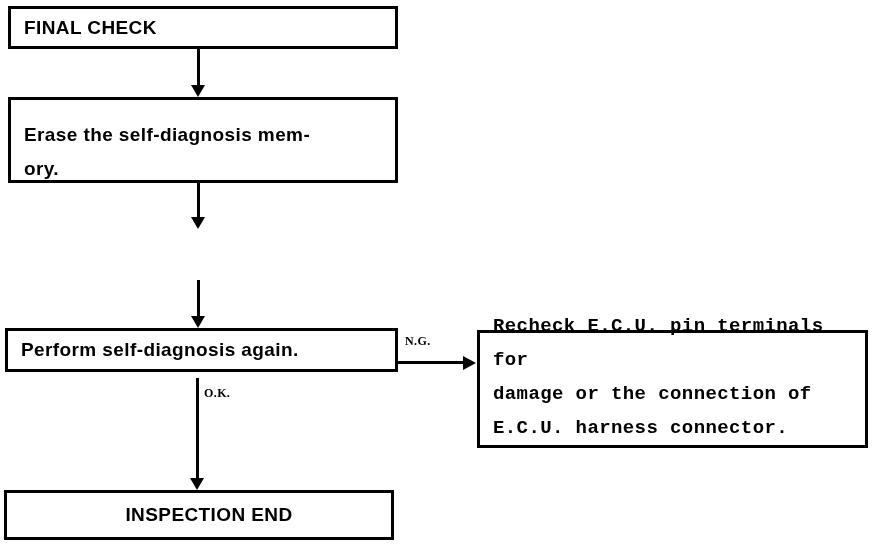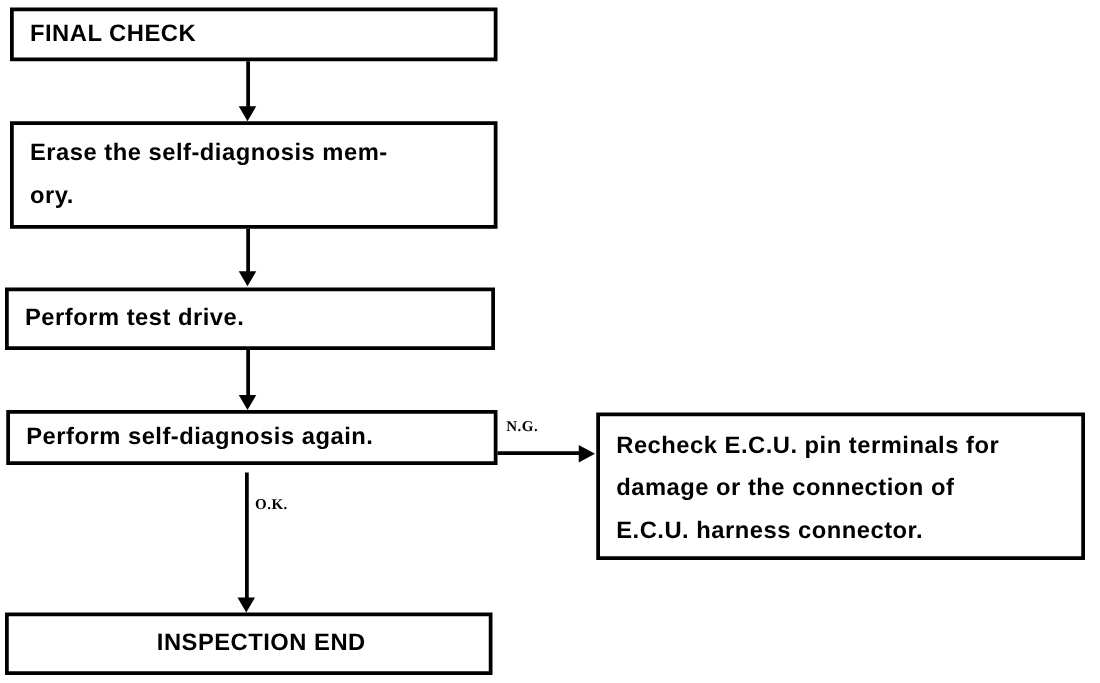--- a/index.html
+++ b/index.html
@@ -67,58 +67,55 @@
   .edge-label {
     position: absolute;
     font-size: 12px;
     font-weight: 700;
     letter-spacing: 0.4px;
     font-family: Liberation Serif, serif;
   }
 
   
   #box-final-check   { left: 8px;   top: 6px;   width: 390px; height: 43px; }
-  #box-erase         { left: 8px;   top: 97px;  width: 390px; height: 86px; padding-top: 6px; align-items: flex-start; }
+  #box-erase         { left: 8px;   top: 97px;  width: 390px; height: 86px; padding-top: 18px; align-items: flex-start; }
   #box-test-drive    { left: 4px;   top: 230px; width: 392px; height: 50px; }
   #box-self-diag     { left: 5px;   top: 328px; width: 393px; height: 44px; }
-  #box-recheck       { left: 477px; top: 330px; width: 391px; height: 118px; padding-top: 7px; align-items: flex-start; }
+  #box-recheck       { left: 477px; top: 330px; width: 391px; height: 118px; padding-top: 21px; align-items: flex-end; font-family: Liberation Mono, monospace; }
   #box-inspection    { left: 4px;   top: 490px; width: 390px; height: 50px; }
 
   
   #arrow1-line { left: 197px; top: 49px;  height: 37px; }
   #arrow1-head { left: 191px; top: 85px; }
   #arrow2-line { left: 197px; top: 183px; height: 35px; }
   #arrow2-head { left: 191px; top: 217px; }
   #arrow3-line { left: 197px; top: 280px; height: 37px; }
   #arrow3-head { left: 191px; top: 316px; }
   #arrow4-line { left: 196px; top: 378px; height: 101px; }
   #arrow4-head { left: 190px; top: 478px; }
   #arrow-ng-line { left: 398px; top: 361px; width: 66px; }
   #arrow-ng-head { left: 463px; top: 356px; }
 
   #label-ng { left: 405px; top: 334px; }
-  #label-ok { left: 204px; top: 396px; }
+  #label-ok { left: 204px; top: 386px; }
 </style>
 </head>
 <body>
 
 <div id="canvas">
 
   <div class="box" id="box-final-check">
     <div class="box-text">FINAL CHECK</div>
   </div>
 
   <div class="box" id="box-erase">
     <div class="box-text">Erase the self-diagnosis mem-
 ory.</div>
   </div>
 
-  <div class="box" id="box-test-drive">
-    <div class="box-text">Perform test drive.</div>
-  </div>
 
   <div class="box" id="box-self-diag">
     <div class="box-text">Perform self-diagnosis again.</div>
   </div>
 
   <div class="box" id="box-recheck">
     <div class="box-text">Recheck E.C.U. pin terminals for
 damage or the connection of
 E.C.U. harness connector.</div>
   </div>

